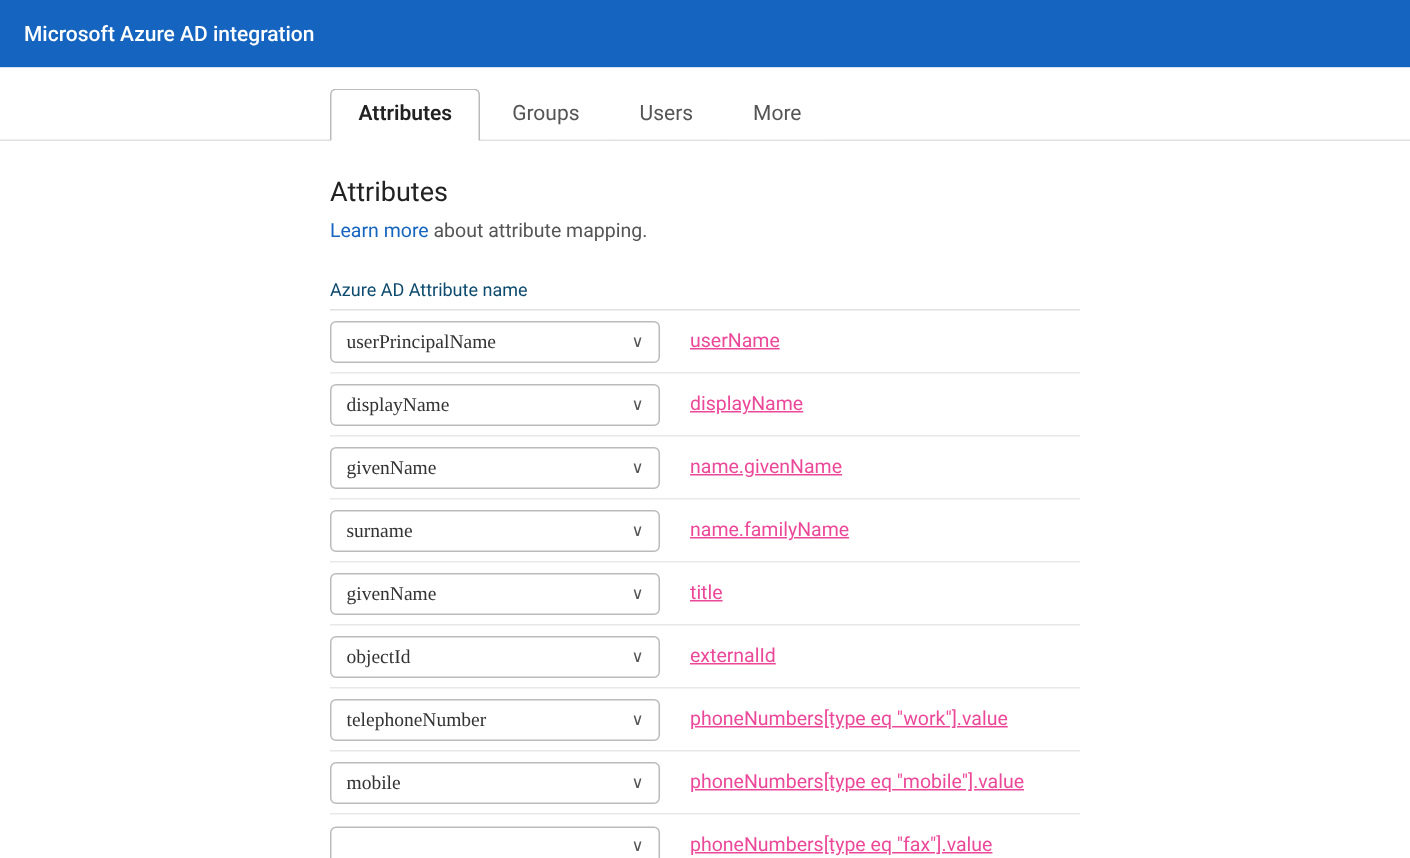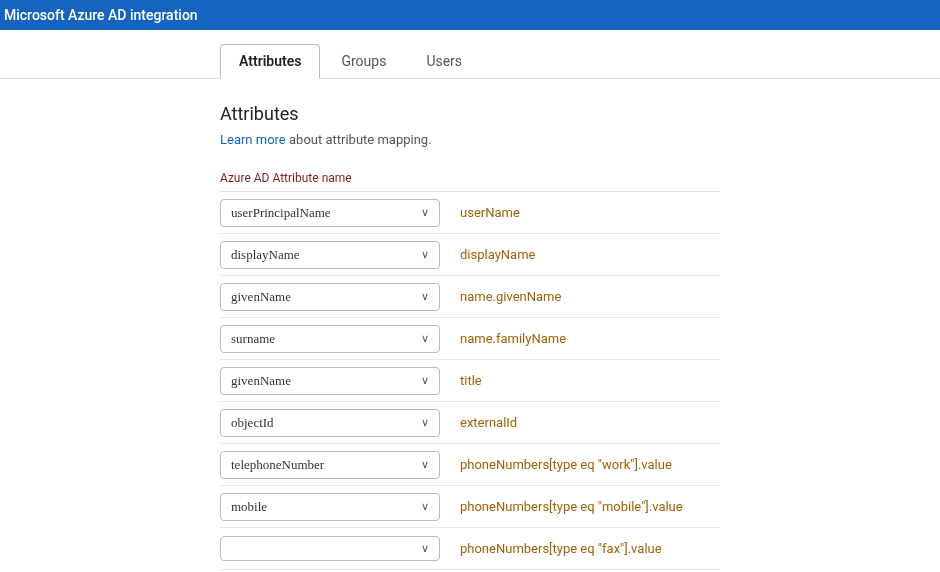--- a/index.html
+++ b/index.html
@@ -21,24 +21,24 @@
       width: 940px;
       height: 572px;
       background: #f0f0f0;
       display: flex;
       flex-direction: column;
     }
 
     .title-bar {
       background: #1565c0;
       color: white;
-      padding: 8px 4px;
+      padding: 8px 16px;
       font-size: 14px;
       font-weight: 500;
-      height: 30px;
+      height: 45px;
       display: flex;
       align-items: center;
     }
 
     .main-content {
       flex: 1;
       background: white;
       margin: 0;
       overflow: hidden;
       display: flex;
@@ -103,21 +103,21 @@
 
     .col-headers {
       display: flex;
       padding: 4px 0 6px 0;
       border-bottom: 1px solid #e0e0e0;
       margin-bottom: 0;
     }
 
     .col-header {
       font-size: 12px;
-      color: #7f1d1d;
+      color: #0c4a6e;
     }
 
     .col-header.left {
       width: 240px;
       min-width: 240px;
     }
 
     .col-header.right {
       flex: 1;
       padding-left: 16px;
@@ -150,21 +150,22 @@
     .chevron-icon {
       color: #555;
       font-size: 11px;
       margin-left: 8px;
     }
 
     .attr-value {
       flex: 1;
       padding-left: 20px;
       font-size: 13px;
-      color: #a16207;
+      color: #ec4899;
+      text-decoration: underline;
     }
   </style>
 </head>
 <body>
 
 <div class="app-container">
 
   <div class="title-bar">
     <span>Microsoft Azure AD integration</span>
   </div>
@@ -174,20 +175,23 @@
     <div class="tabs-bar">
       <div class="tab active">
         <span>Attributes</span>
       </div>
       <div class="tab">
         <span>Groups</span>
       </div>
       <div class="tab">
         <span>Users</span>
       </div>
+      <div class="tab">
+        <span>More</span>
+      </div>
     </div>
 
     <div class="content-area">
 
       <h2 class="section-title">Attributes</h2>
 
       <p class="learn-more-text">
         <a class="learn-more-link" href="#">Learn more</a><span> about attribute mapping.</span>
       </p>
 

